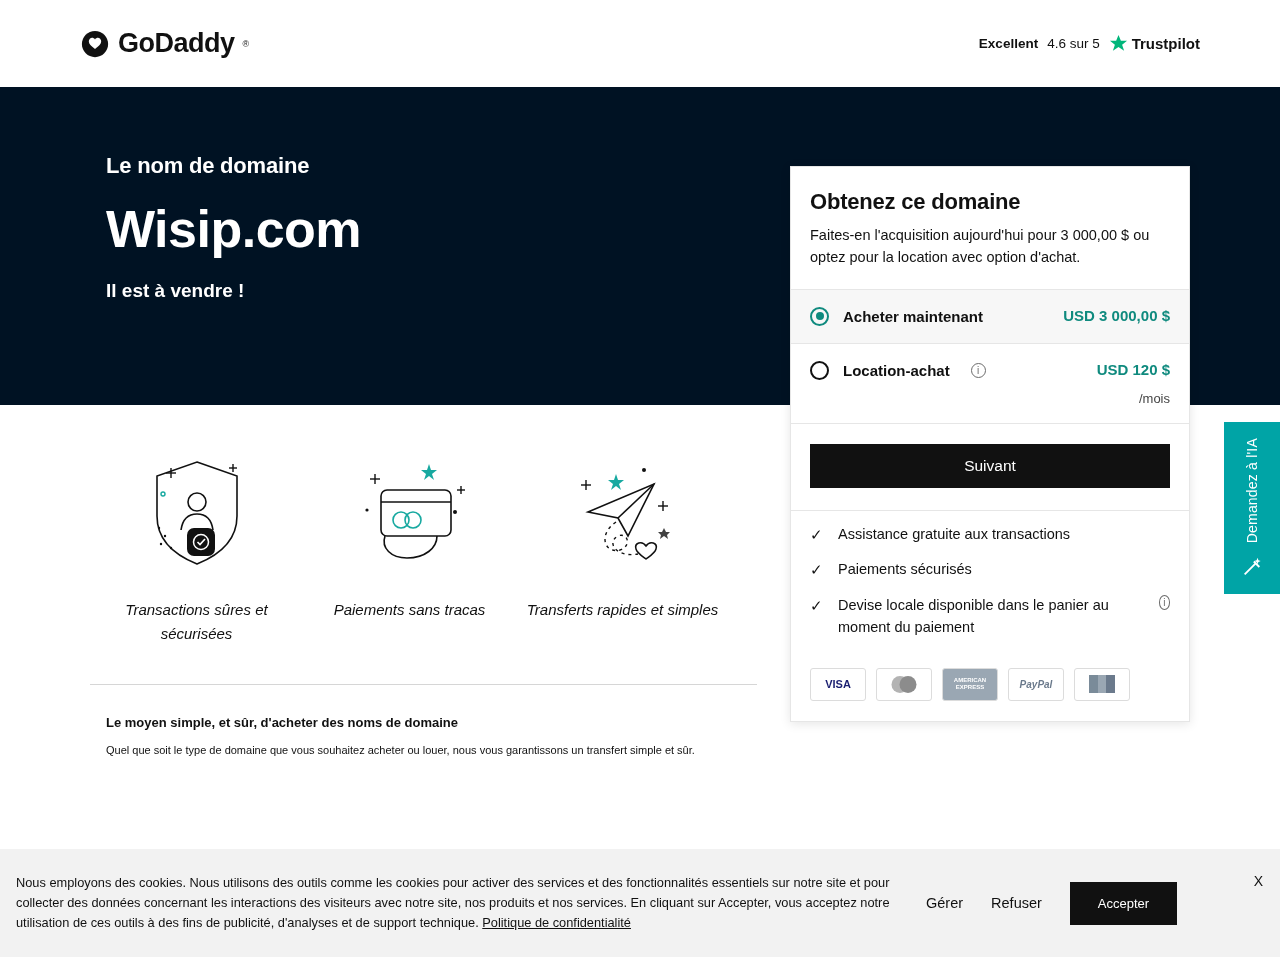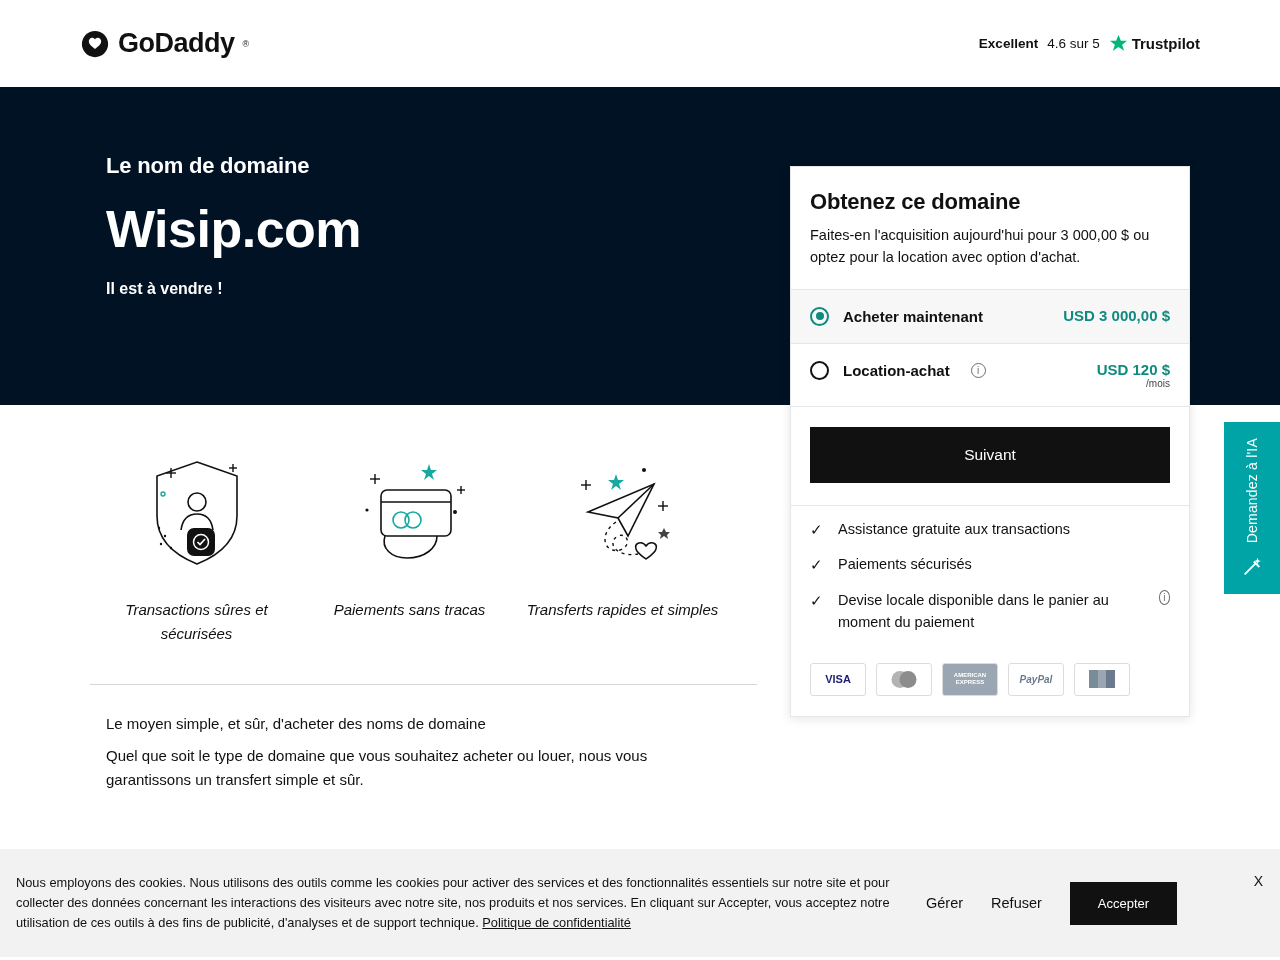--- a/index.html
+++ b/index.html
@@ -34,41 +34,41 @@
   .hero {
     background: #001223;
     height: 318px;
     position: relative;
     padding: 66px 80px 0 106px;
   }
   .hero-eyebrow { color: #ffffff; font-size: 22px; font-weight: bold; letter-spacing: -0.2px; }
   .hero-domain {
     color: #ffffff; font-size: 52px; font-weight: bold; margin-top: 20px; letter-spacing: -0.5px;
   }
-  .hero-sub { color: #ffffff; font-size: 16px; font-weight: bold; margin-top: 21px; }
+  .hero-sub { color: #ffffff; font-size: 19px; font-weight: bold; margin-top: 21px; }
 
   
   .features {
     display: flex;
     gap: 0;
     padding: 40px 0 0 90px;
   }
   .feature { width: 213px; text-align: center; }
   .feature-art { height: 135px; display: flex; align-items: center; justify-content: center; }
   .feature-label {
     margin-top: 18px; font-size: 15px; color: #111111; line-height: 1.6; font-style: italic;
   }
   .divider {
     width: 667px; height: 1px; background: #d6d6d6; margin: 38px 0 0 90px;
   }
   .section {
     margin: 30px 0 0 106px; width: 600px;
   }
-  .section-title { font-size: 15px; font-weight: normal; color: #111111; }
-  .section-body { font-size: 15px; color: #111111; margin-top: 12px; line-height: 1.6; }
+  .section-title { font-size: 13px; font-weight: bold; color: #111111; }
+  .section-body { font-size: 11px; color: #111111; margin-top: 12px; line-height: 1.6; }
 
   
   .card {
     position: absolute;
     left: 790px; top: 166px;
     width: 400px;
     background: #ffffff;
     border: 1px solid #e6e6e6;
     box-shadow: 0 2px 10px rgba(0,0,0,0.10);
   }
@@ -93,25 +93,25 @@
     width: 8px; height: 8px; border-radius: 50%; background: #0f8a7e;
   }
   .opt-label { font-size: 15px; font-weight: bold; color: #111111; }
   .info-icon {
     width: 15px; height: 15px; border-radius: 50%; border: 1.3px solid #6b6b6b;
     color: #6b6b6b; font-size: 10px; line-height: 13px; text-align: center;
     display: inline-block; margin-left: 7px; font-style: normal;
   }
   .opt-price { text-align: right; }
   .price-main { font-size: 15px; font-weight: bold; color: #0f8a7e; }
-  .price-sub { font-size: 10px; color: #444444; margin-top: 0; }
+  .price-sub { font-size: 13px; color: #444444; margin-top: 13px; }
 
   .cta-wrap { padding: 20px 19px 22px 19px; border-top: 1px solid #e6e6e6; }
   .cta {
-    width: 100%; height: 56px; background: #111111; color: #ffffff;
+    width: 100%; height: 44px; background: #111111; color: #ffffff;
     border: none; font-size: 15.5px; font-family: inherit; cursor: pointer;
   }
   .perks { padding: 6px 19px 12px 19px; border-top: 1px solid #e6e6e6; }
   .perk { display: flex; align-items: flex-start; gap: 14px; padding: 7px 0; }
   .check { color: #111111; font-size: 15px; line-height: 1.4; flex: none; width: 14px; }
   .perk-text { font-size: 14.5px; color: #111111; line-height: 1.5; }
   .cards-row { display: flex; gap: 10px; padding: 10px 19px 20px 19px; }
   .cc {
     width: 56px; height: 33px; border: 1px solid #dcdcdc; border-radius: 3px;
     display: flex; align-items: center; justify-content: center;

